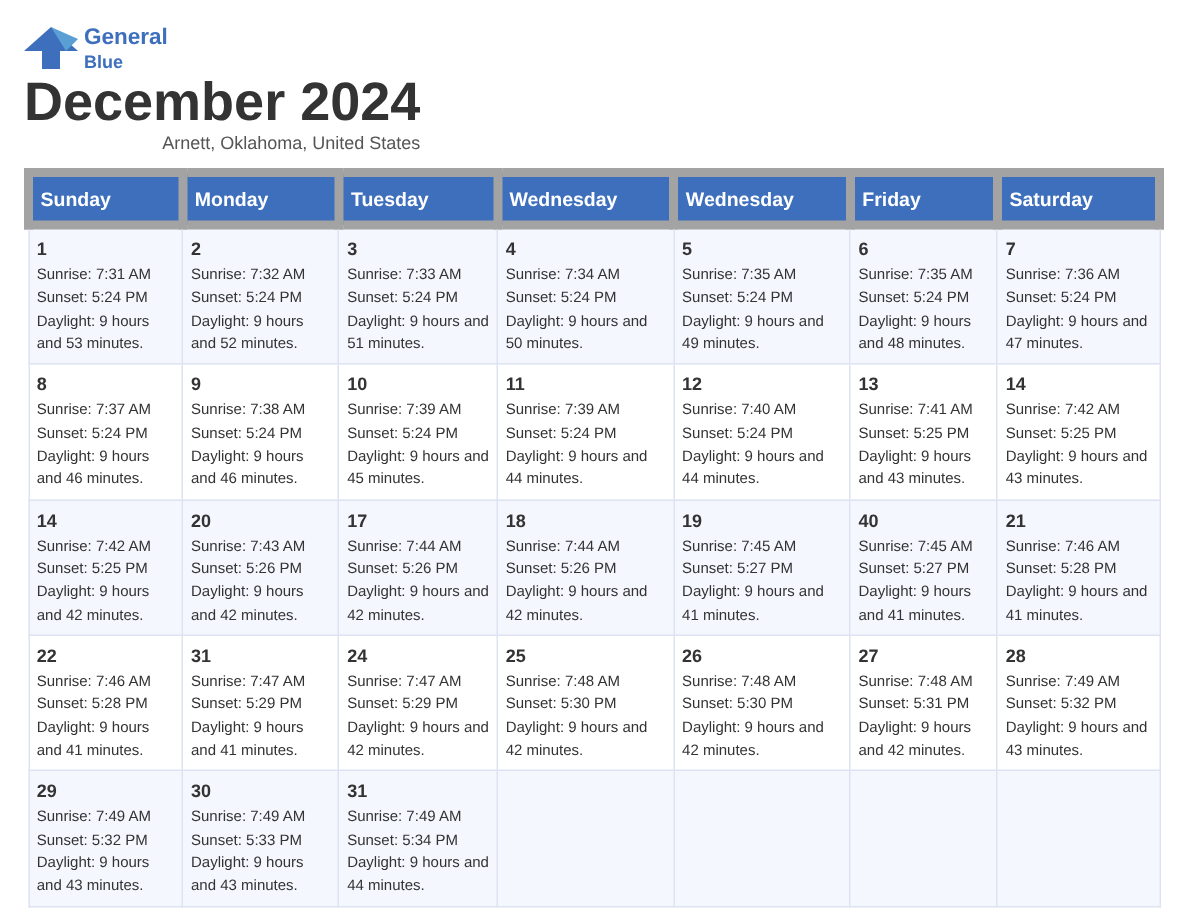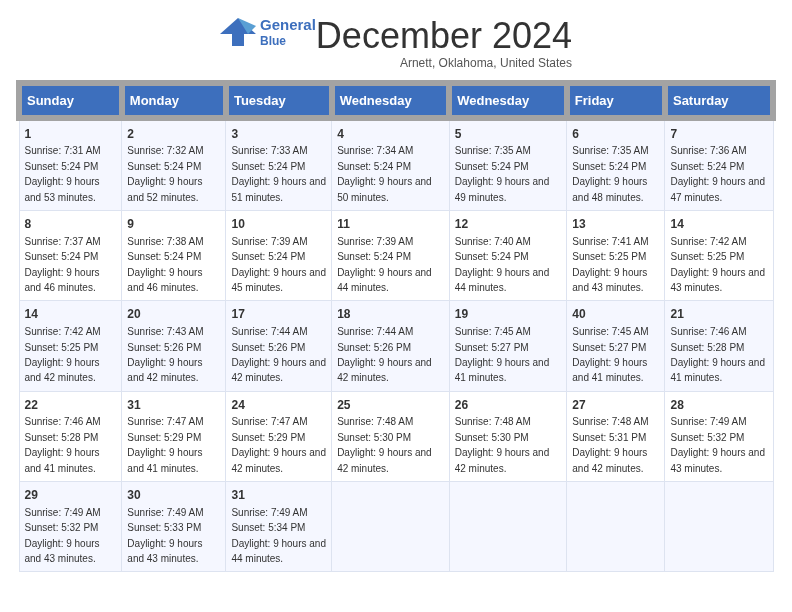--- a/index.html
+++ b/index.html
@@ -5,23 +5,24 @@
     * { box-sizing: border-box; margin: 0; padding: 0; }
     body {
       font-family: Arial, sans-serif;
       background: #fff;
       width: 792px;
       min-height: 612px;
       padding: 16px;
     }
     .header-section {
       display: flex;
-      justify-content: center;
+      justify-content: flex-end;
       align-items: flex-start;
       margin-bottom: 10px;
+      flex-direction: column;
     }
     .logo {
       display: flex;
       align-items: center;
       gap: 4px;
     }
     .logo-text {
       font-size: 14px;
       font-weight: bold;
       color: #333;
@@ -29,21 +30,21 @@
     }
     .logo-bird {
       width: 36px;
       height: 32px;
     }
     .title-section {
       text-align: right;
     }
     .main-title {
       font-size: 36px;
-      font-weight: normal;
+      font-weight: bold;
       color: #333;
       line-height: 1.1;
     }
     .subtitle {
       font-size: 12px;
       color: #555;
     }
     table {
       width: 100%;
       border-collapse: collapse;

